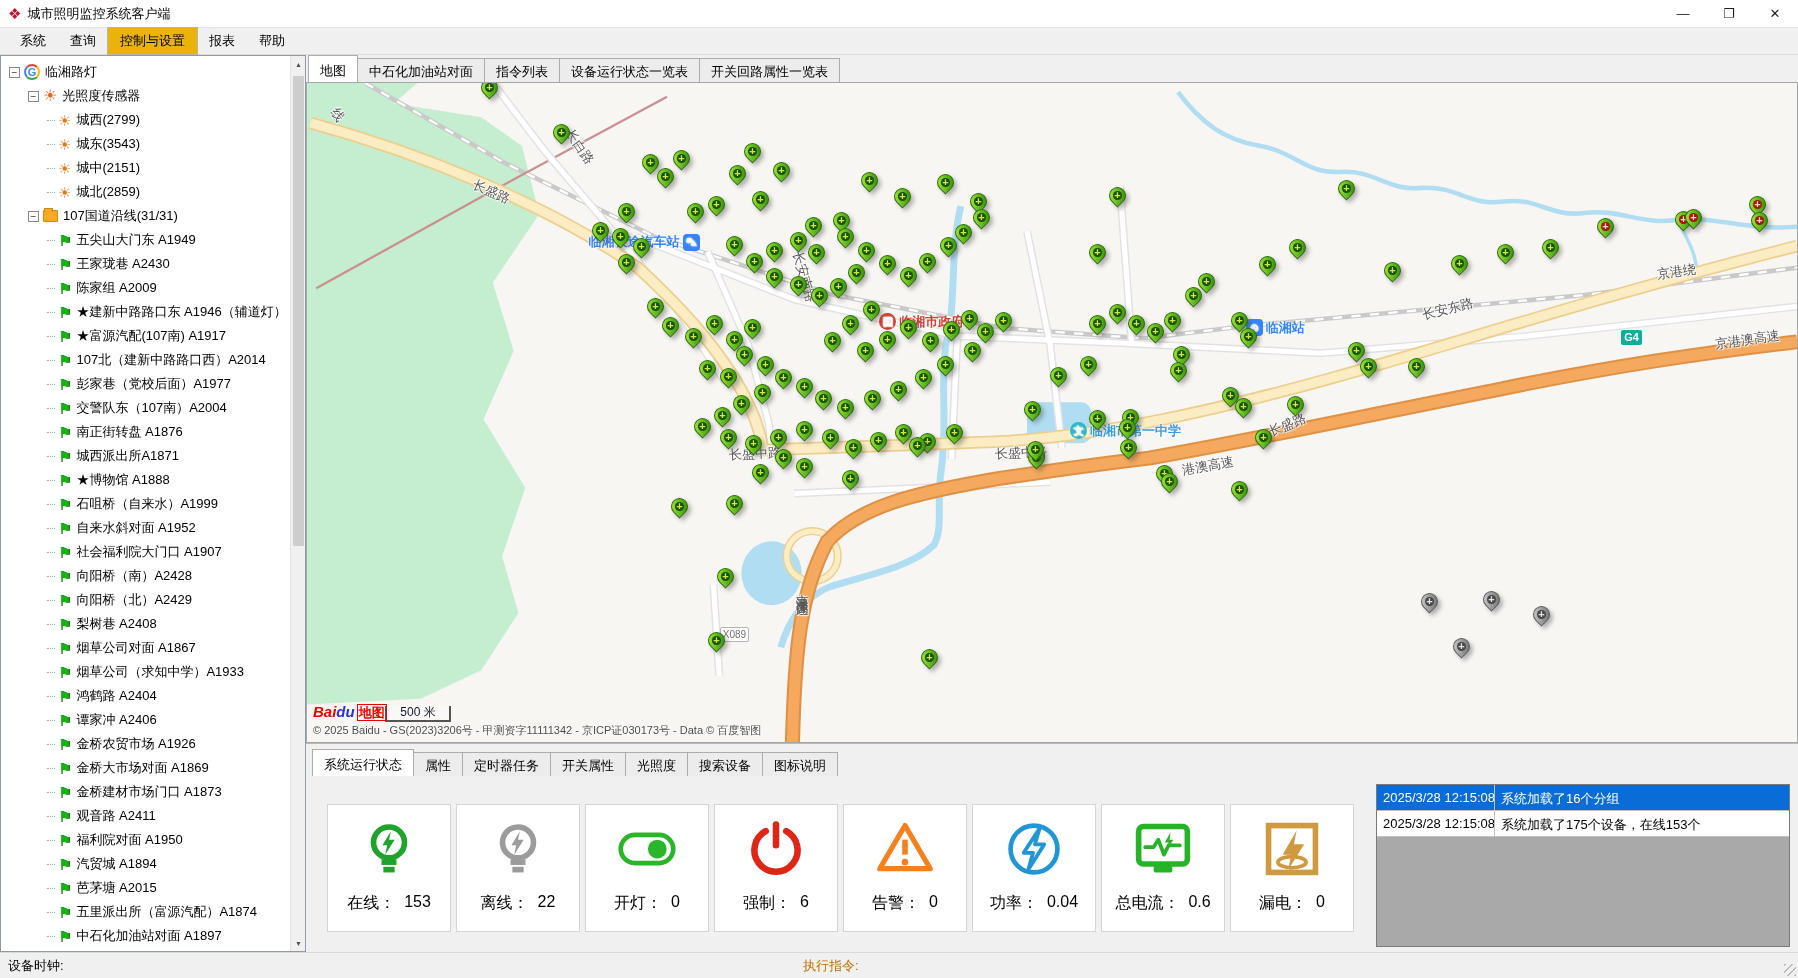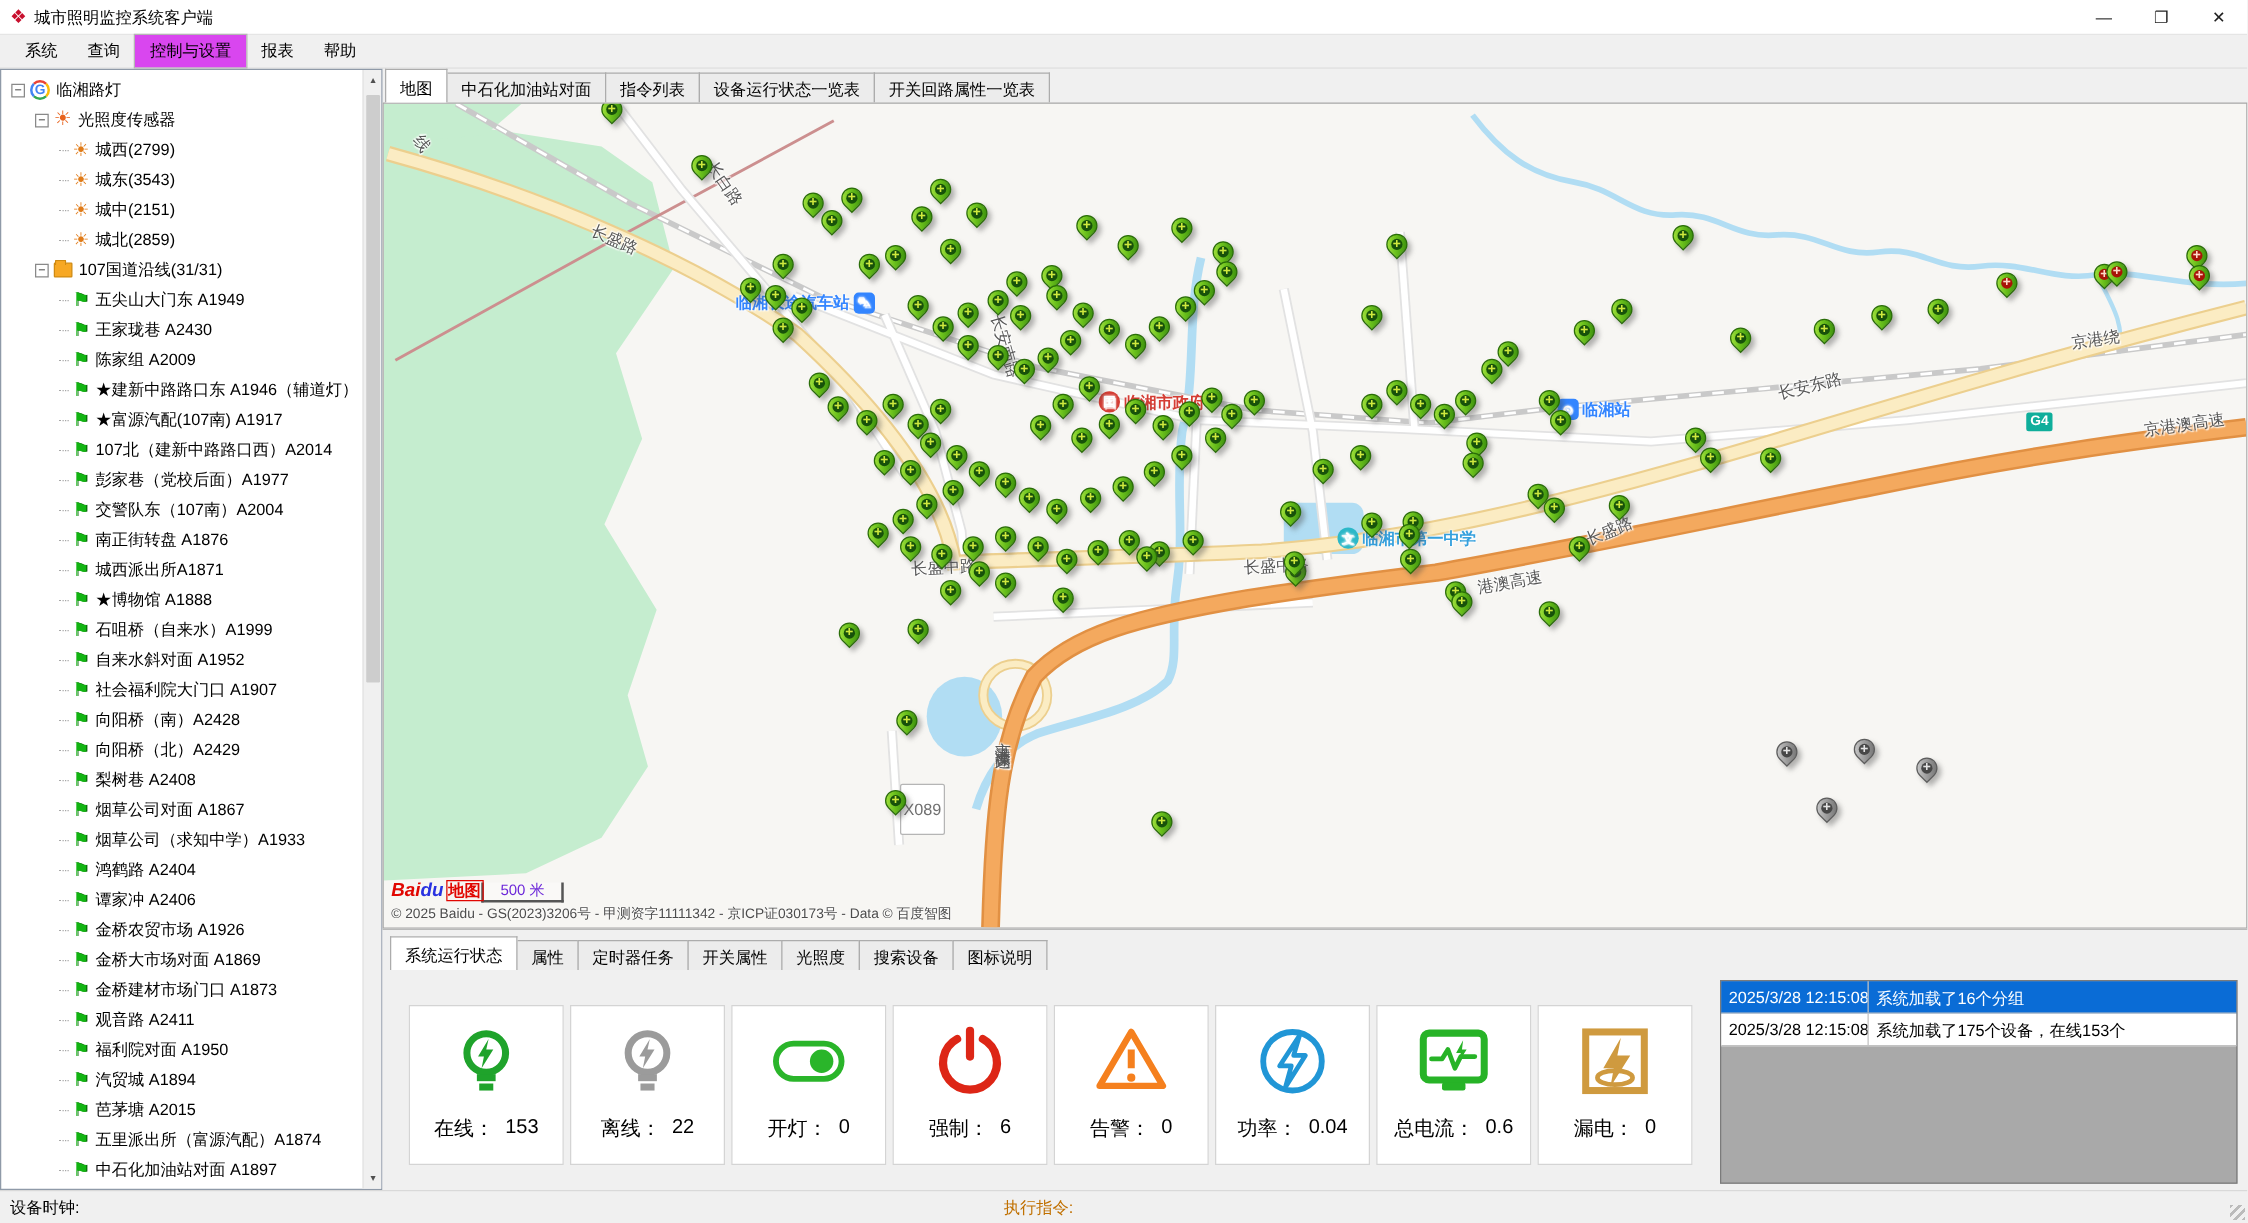--- a/index.html
+++ b/index.html
@@ -8,21 +8,21 @@
   
   #titlebar { height:28px; background:#ffffff; display:flex; align-items:center; border-bottom:1px solid #e5e5e5; }
   .app-logo { color:#c8102e; font-size:15px; margin:0 6px 0 8px; line-height:1; }
   .app-title { font-size:13px; }
   .win-btns { margin-left:auto; display:flex; height:100%; }
   .win-btn { width:46px; height:100%; display:flex; align-items:center; justify-content:center; font-size:13px; color:#222; }
 
   
   #menubar { height:27px; background:#f0f0f0; display:flex; align-items:center; padding-left:8px; border-bottom:1px solid #dcdcdc; }
   .menu-item { font-size:13px; padding:4px 12px; }
-  .menu-item.focused { background:#d946ef; outline:1px solid #b5b5b5; }
+  .menu-item.focused { background:#eab308; outline:1px solid #b5b5b5; }
 
   
   #main { display:flex; height:897px; }
   #left-panel { width:306px; background:#fff; border:1px solid #8f9aa8; position:relative; overflow:hidden; }
   #tree { padding:4px 2px 2px 4px; }
   .tree-row { height:24px; display:flex; align-items:center; white-space:nowrap; font-size:13px; }
   .tree-row .expander { width:11px; height:11px; border:1px solid #898989; background:#fff; display:inline-flex; align-items:center; justify-content:center; font-size:10px; line-height:9px; color:#333; margin-right:4px; flex:none; }
   .tree-row .dash { width:8px; border-top:1px dotted #a8a8a8; margin-right:3px; flex:none; }
   .ti { margin-right:5px; flex:none; display:inline-flex; align-items:center; justify-content:center; }
   .icon-google { width:16px; height:16px; border-radius:50%; background:#fff; border:2px solid #4285F4; border-top-color:#ea4335; border-right-color:#fbbc05; border-bottom-color:#34a853; color:#4285F4; font-weight:bold; font-size:11px; }
@@ -41,40 +41,40 @@
   #right { flex:1; display:flex; flex-direction:column; min-width:0; }
   .tabbar { height:27px; display:flex; align-items:flex-end; background:#f0f0f0; padding-left:2px; }
   .tab { font-size:13px; padding:4px 11px 5px 11px; border:1px solid #acacac; border-bottom:none; background:#ececec; margin-right:-1px; height:24px; }
   .tab.active { background:#fff; height:27px; padding-top:6px; position:relative; z-index:2; }
 
   
   #map { position:relative; height:661px; background:#f7f6f3; border:1px solid #a6a6a6; overflow:hidden; }
   #map-svg { position:absolute; inset:0; width:100%; height:100%; }
   .road-label { position:absolute; font-size:13px; color:#565656; text-shadow:0 0 2px #fff,0 0 2px #fff,1px 1px 1px #fff,-1px -1px 1px #fff; white-space:nowrap; transform-origin:center; }
   .road-label.vert { writing-mode:vertical-rl; letter-spacing:2px; }
-  .badge-x { position:absolute; font-size:13px; color:#707070; background:#fff; border:1px solid #b5b5b5; border-radius:2px; padding:12px 2px; }
+  .badge-x { position:absolute; font-size:10px; color:#707070; background:#fff; border:1px solid #b5b5b5; border-radius:2px; padding:1px 2px; }
   .badge-g4 { position:absolute; font-size:11px; font-weight:bold; color:#fff; background:#0fae9b; border-radius:2px; padding:0 3px; line-height:15px; }
   .poi { position:absolute; display:flex; align-items:center; gap:3px; white-space:nowrap; font-size:13px; font-weight:bold; text-shadow:0 0 2px #fff,0 0 2px #fff,1px 1px 1px #fff; }
   .poi .pi { width:17px; height:17px; border-radius:4px; color:#fff; display:flex; align-items:center; justify-content:center; font-size:10px; font-weight:bold; flex:none; }
   .poi.blue { color:#3385ff; } .poi.blue .pi { background:#3385ff; }
   .poi.red { color:#d43c33; } .poi.red .pi { background:#d43c33; border-radius:50%; }
   .poi.school { color:#35a0dd; } .poi.school .pi { background:#2cb8c8; border-radius:50%; }
 
   
   .pin-wrap { position:absolute; width:18px; height:25px; transform:translate(-50%,-100%); filter:drop-shadow(3px 3px 2px rgba(70,70,70,.40)); }
   .pin { position:absolute; left:0; top:1px; width:17px; height:17px; border-radius:50% 50% 50% 0; transform:rotate(-45deg); background:linear-gradient(135deg,#b6ec48 0%,#6cc21d 45%,#2f8409 100%); border:1px solid #2a6e08; }
   .pin-core { position:absolute; inset:3px; border-radius:50%; background:#17510a; color:#cfe93e; transform:rotate(45deg); display:flex; align-items:center; justify-content:center; font-size:11px; font-weight:bold; line-height:1; }
   .pin-wrap.red .pin-core { background:#a81408; color:#ffd8c8; }
   .pin-wrap.gray .pin { background:linear-gradient(135deg,#d6d6d6 0%,#9c9c9c 50%,#6b6b6b 100%); border-color:#5d5d5d; }
   .pin-wrap.gray .pin-core { background:#474747; color:#e4e4e4; }
 
   #map-footer { position:absolute; left:6px; bottom:4px; display:flex; flex-direction:column; gap:1px; z-index:5; }
   #baidu-logo { font-size:15px; font-weight:bold; font-style:italic; }
   #baidu-logo .b1 { color:#e10601; } #baidu-logo .b2 { color:#2932e1;text-align:center; } #baidu-logo .b3 { color:#e10601; font-style:normal; font-size:13px; border:1px solid #e10601; padding:0 1px; margin-left:2px; }
-  #scalebar { position:absolute; left:78px; bottom:20px; width:66px; text-align:center; font-size:12px; color:#6d28d9; border-bottom:2px solid #555; border-left:2px solid #555; border-right:2px solid #555; height:16px; line-height:12px; background:rgba(255,255,255,.35); }
+  #scalebar { position:absolute; left:78px; bottom:20px; width:66px; text-align:center; font-size:12px; color:#0f172a; border-bottom:2px solid #555; border-left:2px solid #555; border-right:2px solid #555; height:16px; line-height:12px; background:rgba(255,255,255,.35); }
   #copyright { font-size:11px; color:#4c4c4c; text-shadow:0 0 2px #fff,0 0 2px #fff; }
 
   
   #bottom-panel { position:relative; height:209px; background:#f0f0f0; border-top:1px solid #b9b9b9; }
   #bottom-tabs { position:absolute; left:4px; top:5px; }
   #cards { position:absolute; left:21px; top:60px; display:flex; gap:5px; }
   .card { width:124px; height:128px; background:#fff; border:1px solid #d4d4d4; display:flex; flex-direction:column; align-items:center; }
   .card svg { width:60px; height:60px; margin-top:14px; }
   .card-label { margin-top:14px; font-size:16px; display:flex; gap:9px; }
 

